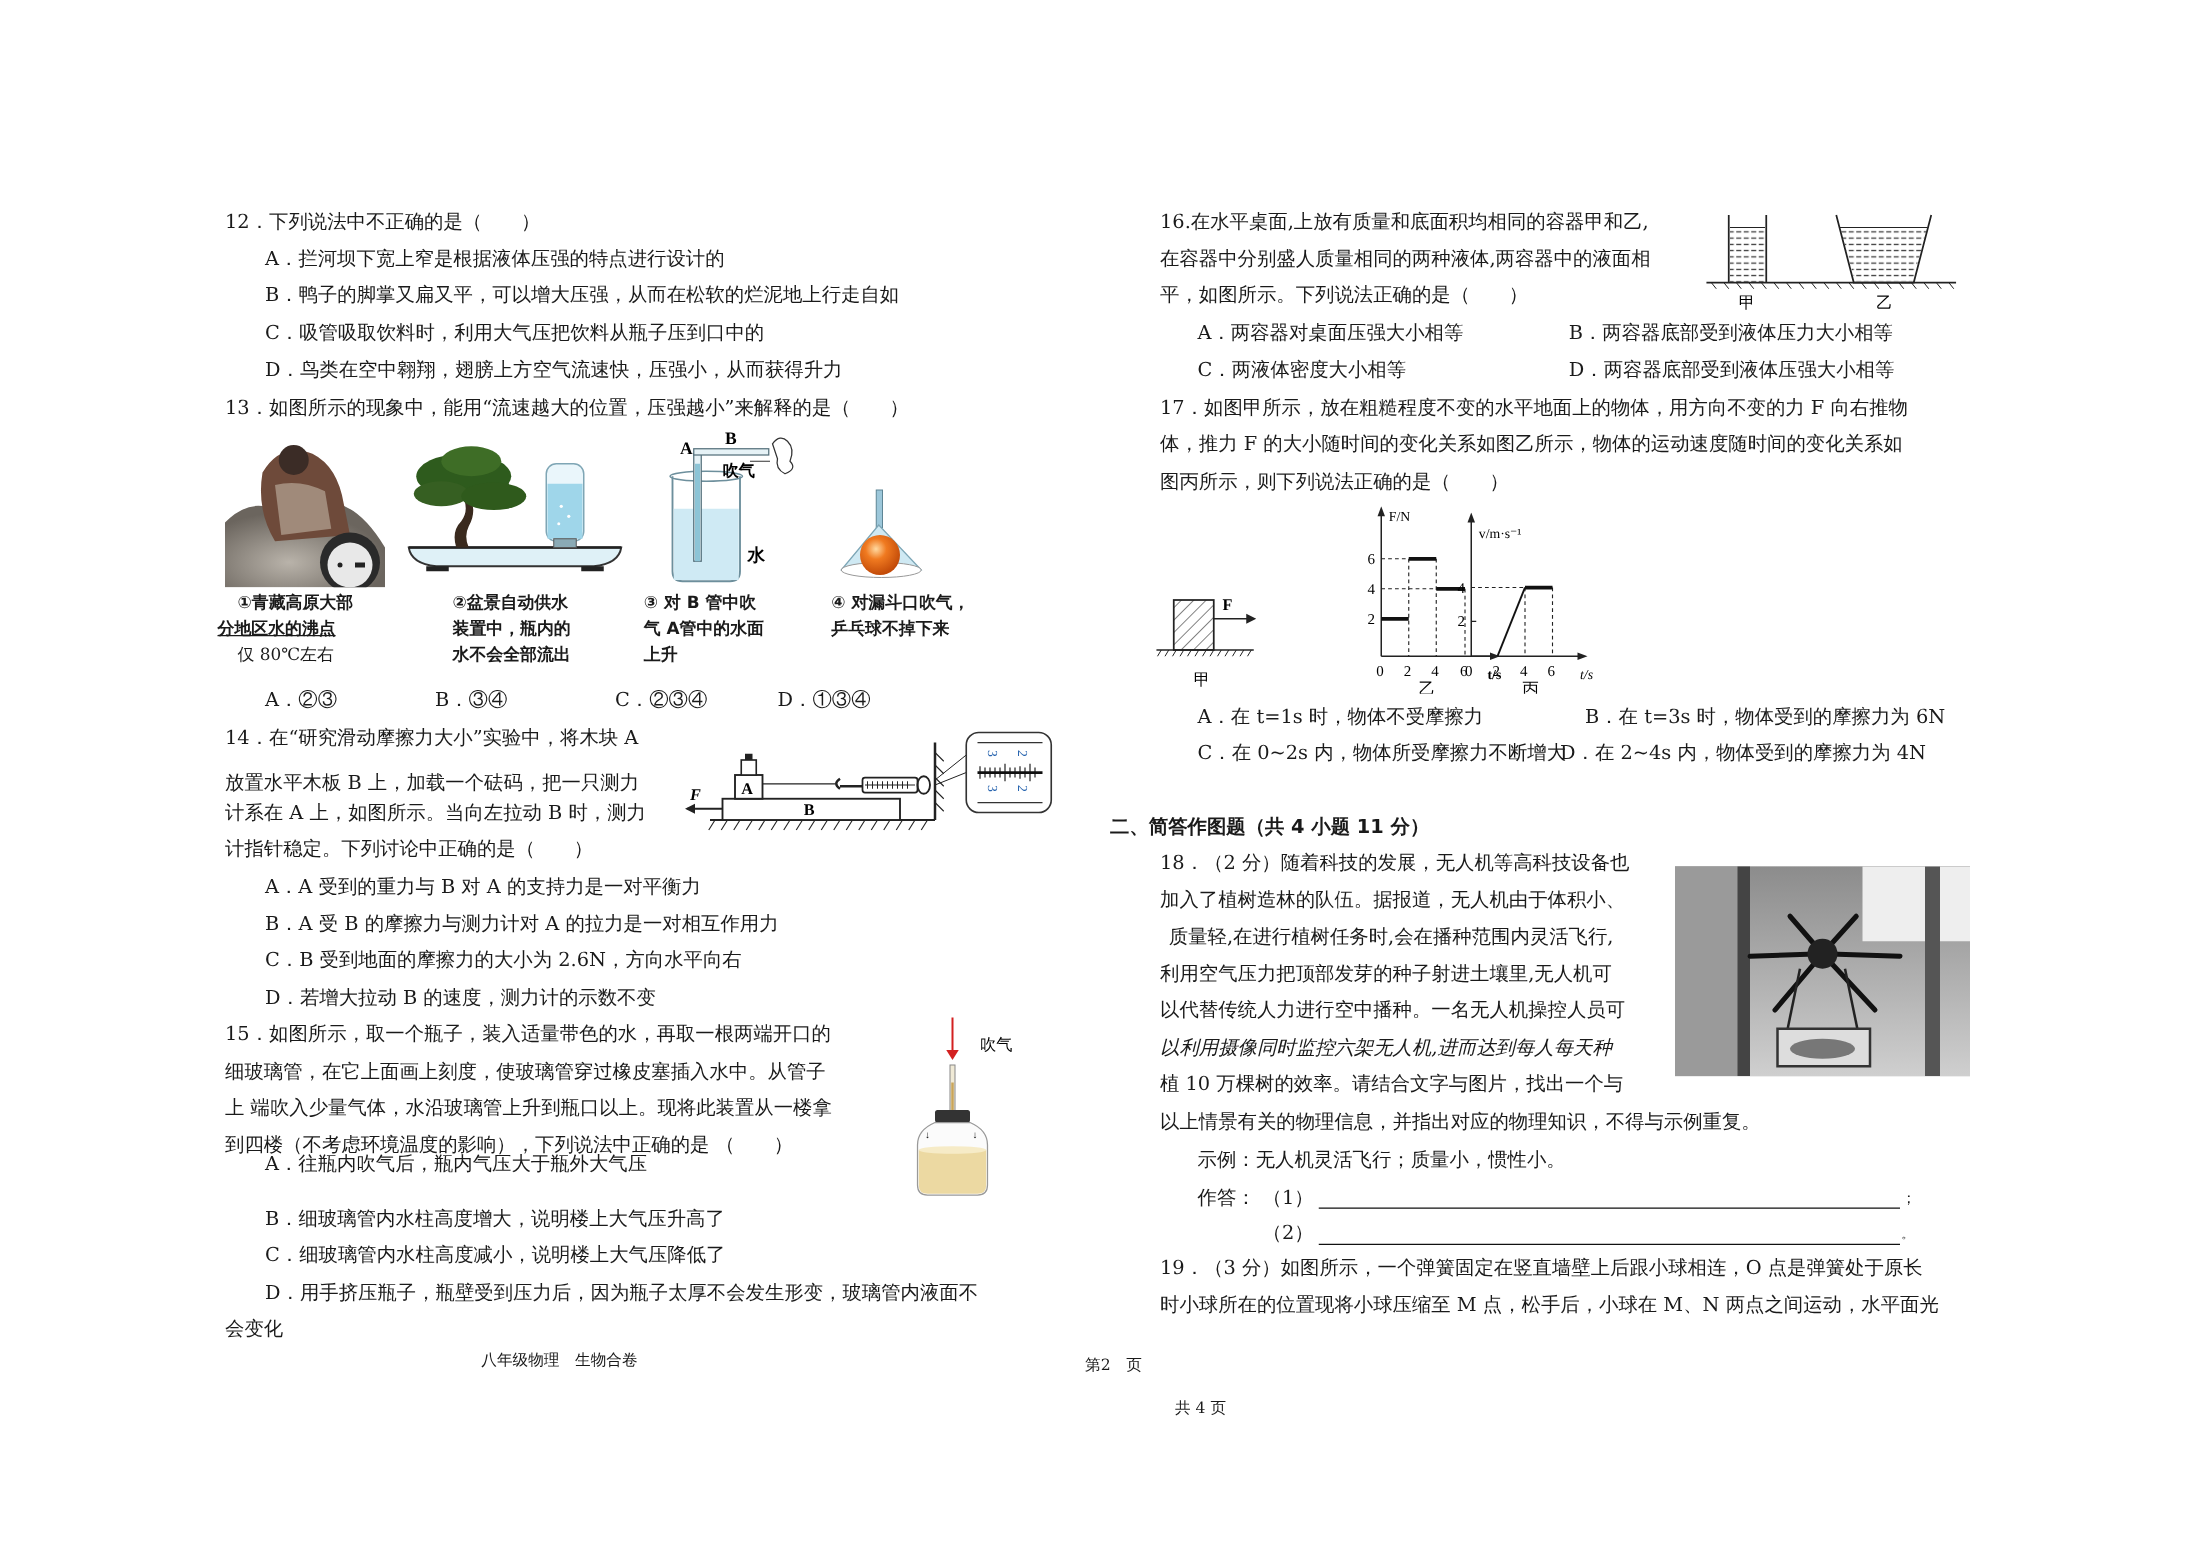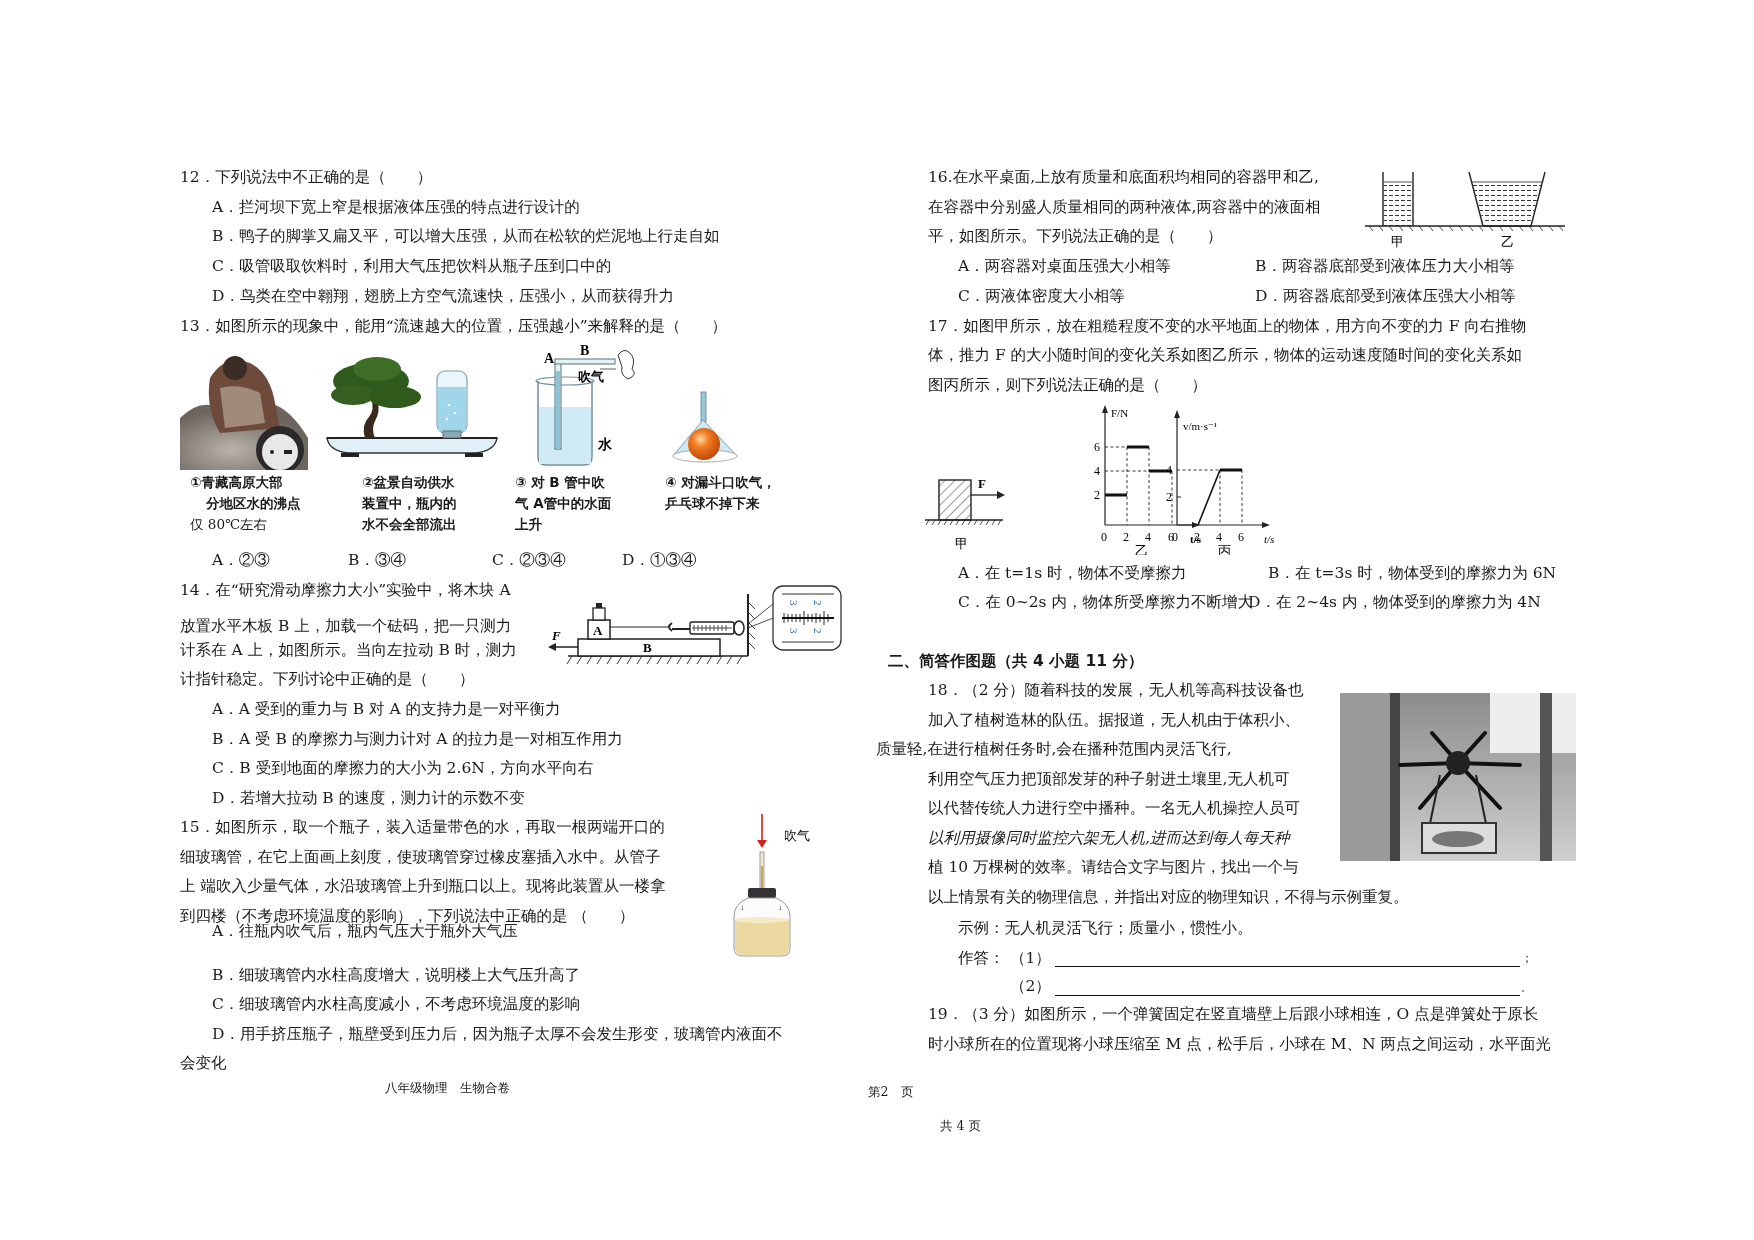--- a/index.html
+++ b/index.html
@@ -43,21 +43,21 @@
       <circle cx="55" cy="20" r="12" fill="#3b2c26"></circle>
       <path d="M40,40 Q60,35 80,45 L85,75 L45,80 Z" fill="#a08a7a"></path>
       <circle cx="100" cy="102" r="24" fill="#2a2a2a"></circle>
       <circle cx="100" cy="104" r="18" fill="#e8e8e8"></circle>
       <circle cx="92" cy="104" r="2" fill="#222"></circle>
       <rect x="104" y="102" width="8" height="4" fill="#222"></rect>
     </svg>
   </div>
   <div>
     <div class="cap" style="left:190px;top:472px;">①青藏高原大部</div>
-    <div class="cap" style="left:206px;top:493px;">分地区水的沸点</div>
+    <div class="cap" style="left:174px;top:493px;text-decoration:underline;">分地区水的沸点</div>
     <div class="cap" style="left:190px;top:514px;font-weight:normal;font-family:'DejaVu Serif',serif;">仅 80℃左右</div>
   </div>
 
   <div class="abs" style="left:325px;top:355px;width:175px;height:105px;">
     <svg width="175" height="105" viewBox="0 0 175 105">
 
       <path d="M2,83 L172,83 Q170,96 150,98 L24,98 Q4,96 2,83 Z" fill="#dff1f7" stroke="#333" stroke-width="1.5"></path>
       <line x1="2" y1="83" x2="172" y2="83" stroke="#222" stroke-width="2"></line>
       <rect x="16" y="98" width="18" height="4" fill="#222"></rect>
         <rect x="140" y="98" width="18" height="4" fill="#222"></rect>
@@ -254,21 +254,21 @@
       <path d="M18,86 Q4,92 4,104 L4,136 Q4,144 12,144 L52,144 Q60,144 60,136 L60,104 Q60,92 46,86 Z" fill="#fbfbfb" stroke="#999" stroke-width="1"></path>
       <path d="M5,108 L59,108 L59,136 Q59,143 52,143 L12,143 Q5,143 5,136 Z" fill="#ecd9a2"></path>
       <ellipse cx="32" cy="108" rx="27" ry="3" fill="#f6ebc7"></ellipse>
       <text x="10" y="98" font-size="8">↓</text>
         <text x="48" y="98" font-size="8">↓</text>
     </svg>
   </div>
 
   <div class="opt" style="left:212px;top:921px;">A．往瓶内吹气后，瓶内气压大于瓶外大气压</div>
   <div class="opt" style="left:212px;top:965px;">B．细玻璃管内水柱高度增大，说明楼上大气压升高了</div>
-  <div class="opt" style="left:212px;top:994px;">C．细玻璃管内水柱高度减小，不考虑环境温度的影响</div>
+  <div class="opt" style="left:212px;top:994px;">C．细玻璃管内水柱高度减小，说明楼上大气压降低了</div>
   <div class="opt" style="left:212px;top:1024px;">D．用手挤压瓶子，瓶壁受到压力后，因为瓶子太厚不会发生形变，玻璃管内液面不</div>
   <div class="opt" style="left:180px;top:1053px;">会变化</div>
 </div>
 
 <div class="footer" style="left:385px;top:1080px;">八年级物理　生物合卷</div>
 <div class="footer" style="left:868px;top:1084px;text-align:center;">第2　页</div>
 <div class="footer" style="left:940px;top:1080px;margin-top:38px;">共 4 页</div>
 
 <div>
   <div class="line" style="left:928px;top:167px;">16.在水平桌面,上放有质量和底面积均相同的容器甲和乙,</div>
@@ -423,21 +423,21 @@
   <div class="opt" style="left:1268px;top:563px;">B．在 t=3s 时，物体受到的摩擦力为 6N</div>
   <div class="opt" style="left:958px;top:592px;">C．在 0~2s 内，物体所受摩擦力不断增大</div>
   <div class="opt" style="left:1248px;top:592px;">D．在 2~4s 内，物体受到的摩擦力为 4N</div>
 </div>
 
 <div class="line bold" style="left:888px;top:651px;font-size:15.5px;">二、简答作图题（共 4 小题 11 分）</div>
 
 <div>
   <div class="line" style="left:928px;top:680px;">18．（2 分）随着科技的发展，无人机等高科技设备也</div>
   <div class="line" style="left:928px;top:710px;">加入了植树造林的队伍。据报道，无人机由于体积小、</div>
-  <div class="line" style="left:876px;top:739px;">质量轻,在进行植树任务时,会在播种范围内灵活飞行,</div>
+  <div class="line" style="left:935px;top:739px;">质量轻,在进行植树任务时,会在播种范围内灵活飞行,</div>
   <div class="line" style="left:928px;top:769px;">利用空气压力把顶部发芽的种子射进土壤里,无人机可</div>
   <div class="line" style="left:928px;top:798px;">以代替传统人力进行空中播种。一名无人机操控人员可</div>
   <div class="line" style="left:928px;top:828px;font-style:italic;">以利用摄像同时监控六架无人机,进而达到每人每天种</div>
   <div class="line" style="left:928px;top:857px;">植 10 万棵树的效率。请结合文字与图片，找出一个与</div>
   <div class="line" style="left:928px;top:887px;">以上情景有关的物理信息，并指出对应的物理知识，不得与示例重复。</div>
 
   <div class="photo" style="left:1340px;top:693px;width:236px;height:168px;background:#bdbdbd;">
     <svg width="236" height="168" viewBox="0 0 236 168">
       <defs>
         <linearGradient id="bg" x1="0" y1="0" x2="0" y2="1">

